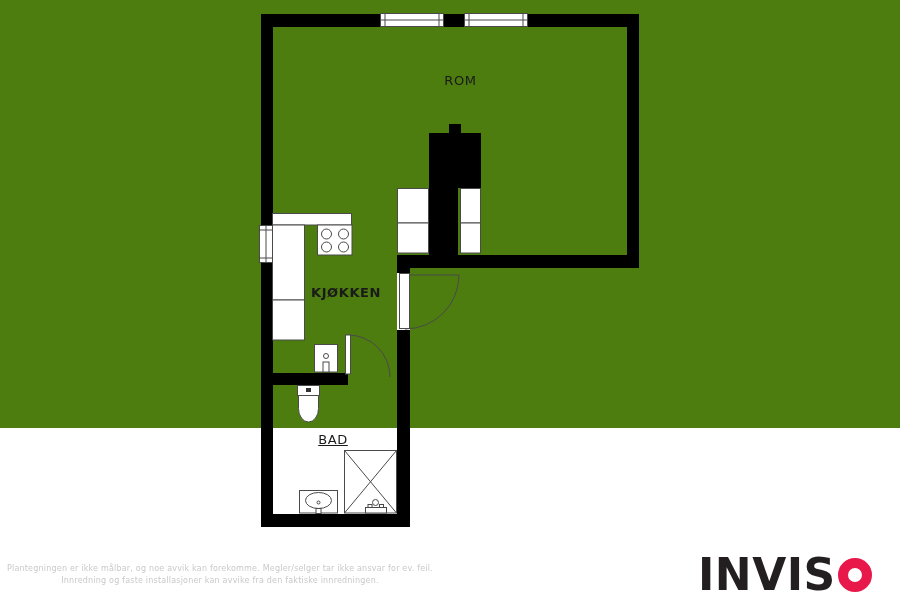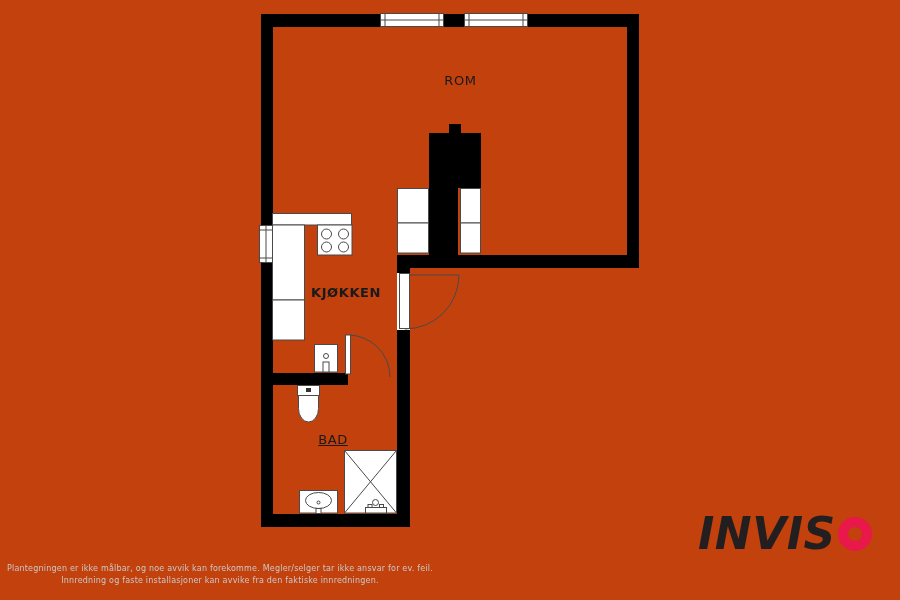--- a/index.html
+++ b/index.html
@@ -7,22 +7,22 @@
     padding: 0;
     background: #ffffff;
     width: 900px;
     height: 600px;
     overflow: hidden;
     font-family: "DejaVu Sans", "Liberation Sans", sans-serif;
   }
   .canvas {
     position: relative;
     width: 900px;
-    height: 600px;
-    background: #c2410c;
+    height: 428px;
+    background: #4d7c0f;
   }
   svg.plan {
     position: absolute;
     left: 0;
     top: 0;
   }
   .room-label {
     position: absolute;
     font-size: 13px;
     letter-spacing: 0.6px;
@@ -37,23 +37,22 @@
     width: 440px;
     text-align: center;
     font-size: 8px;
     line-height: 12px;
     color: #c9c9c9;
     letter-spacing: 0.2px;
   }
   .logo {
     position: absolute;
     left: 698px;
-    top: 512px;
+    top: 553px;
     white-space: nowrap;
-    font-style: italic;
   }
   .logo .letters {
     font-size: 44px;
     line-height: 44px;
     font-weight: 900;
     letter-spacing: 0.5px;
     color: #231f20;
   }
   .logo .o-circle {
     display: inline-block;

